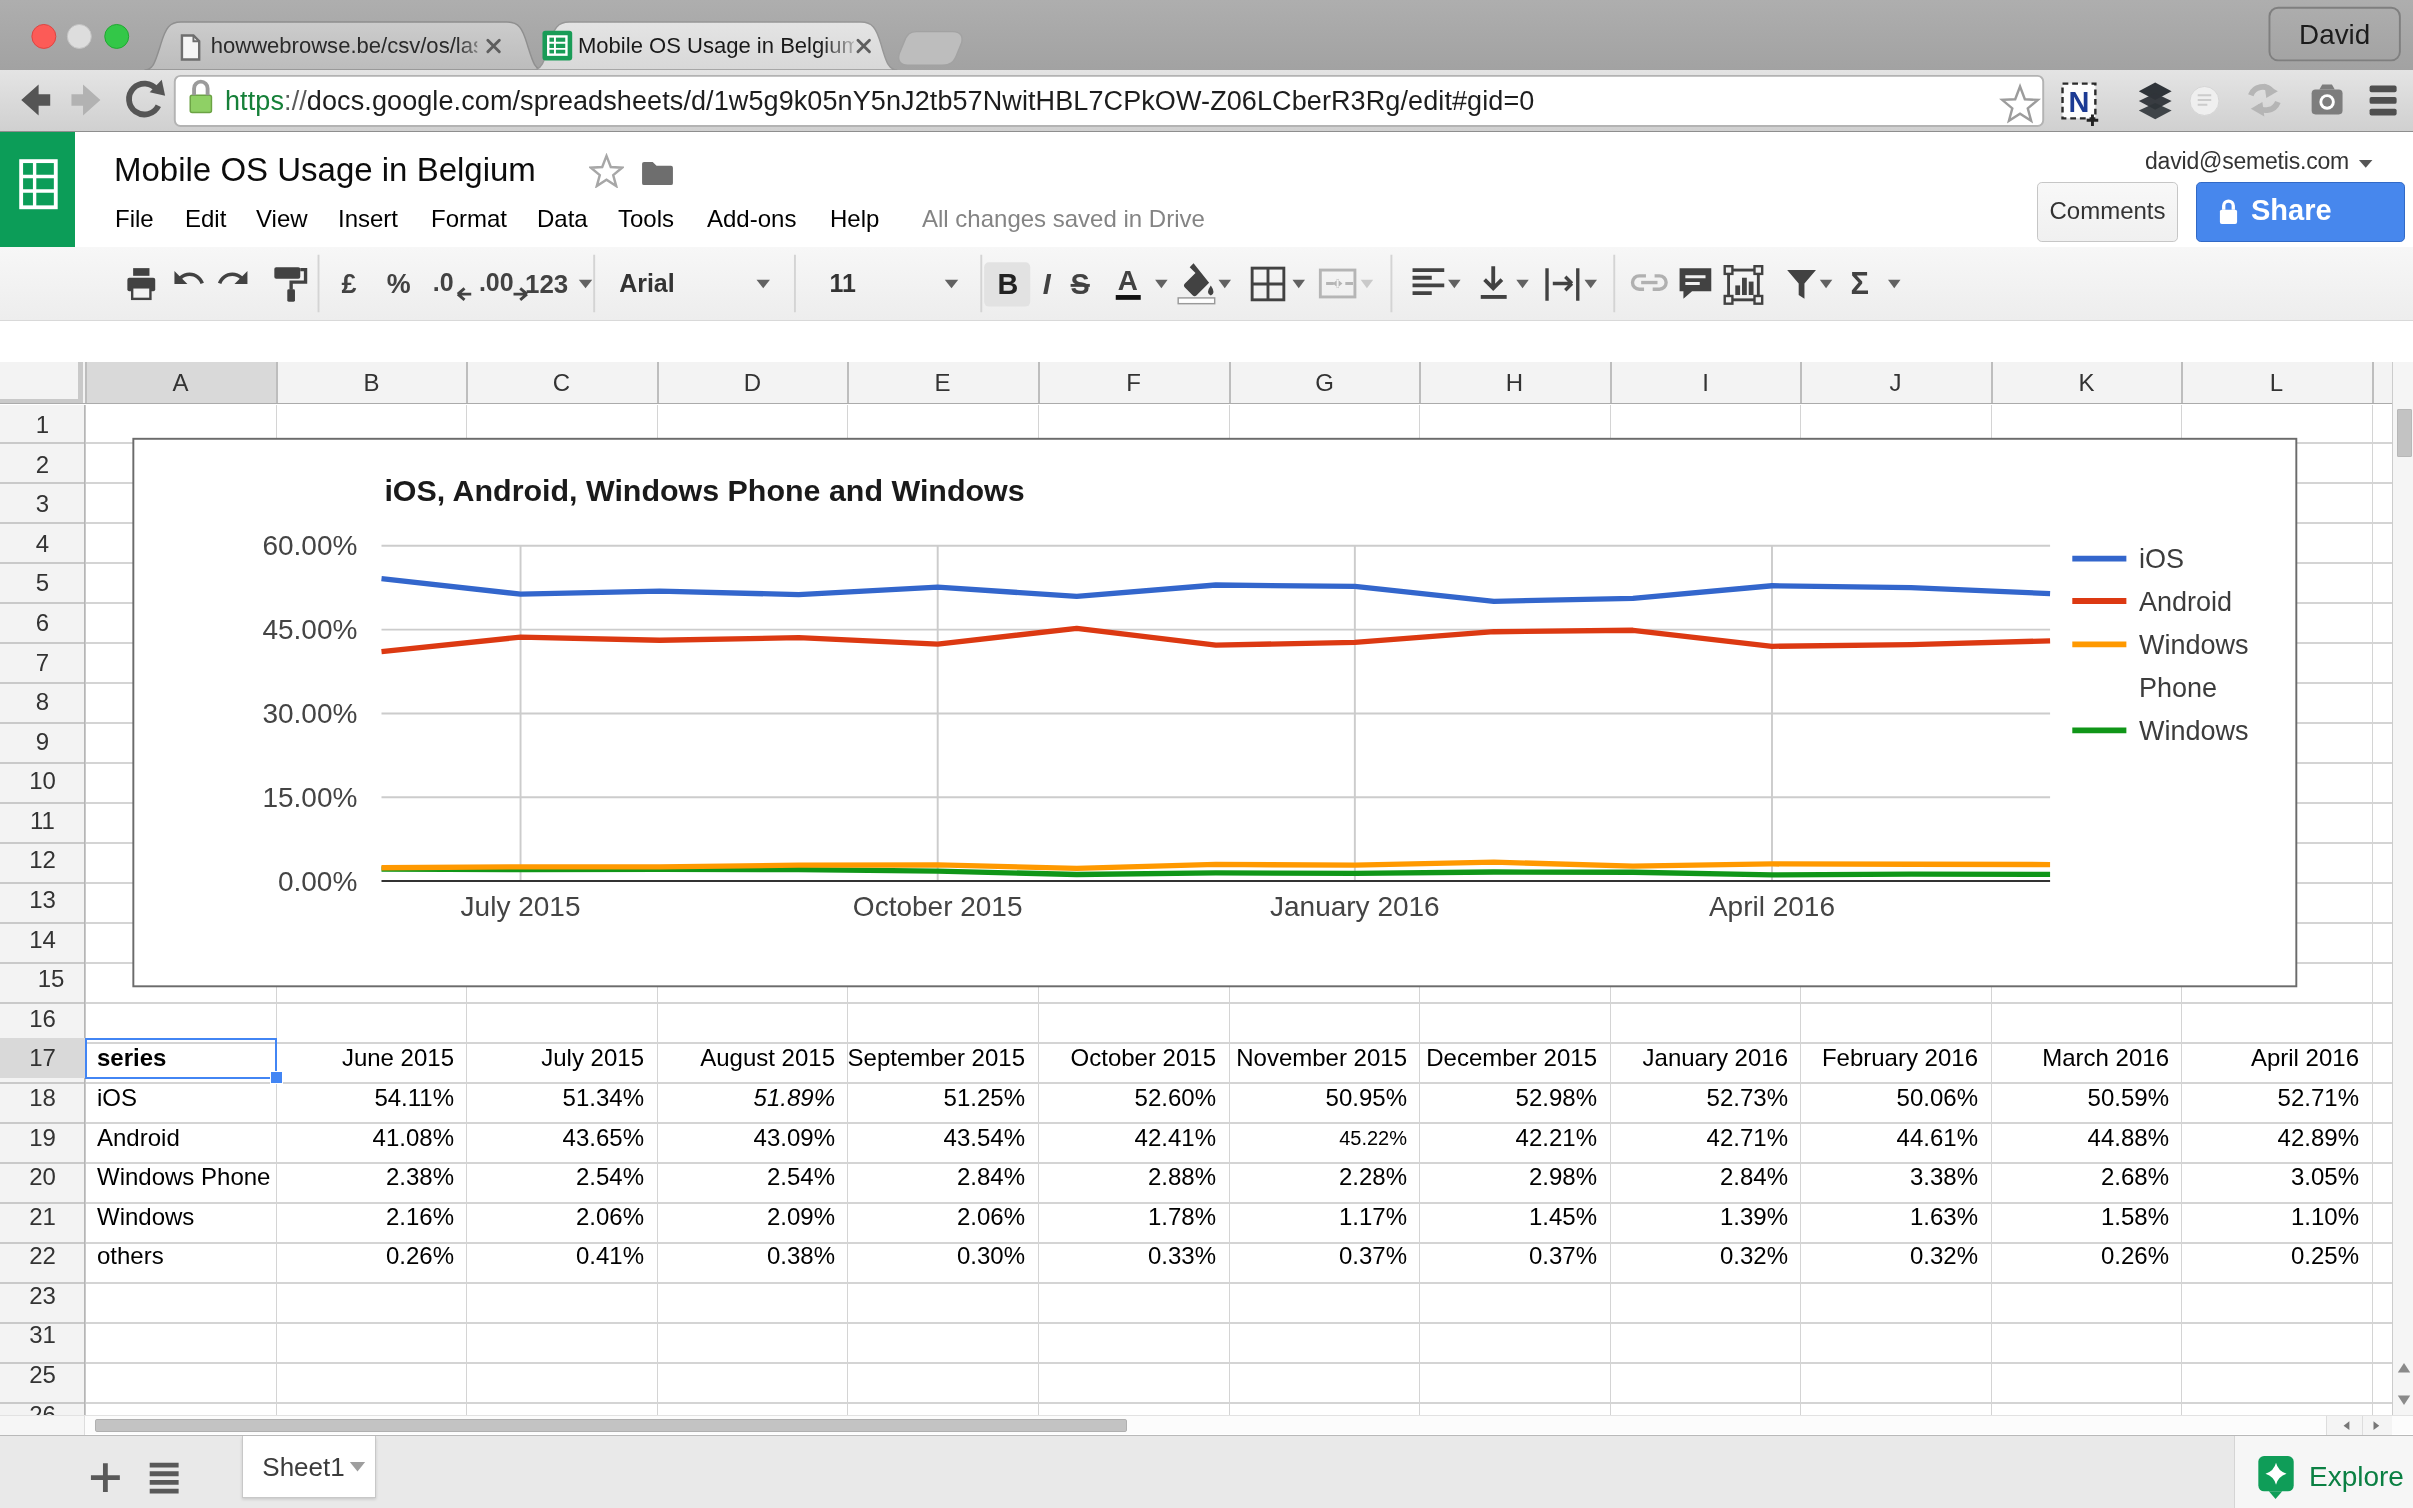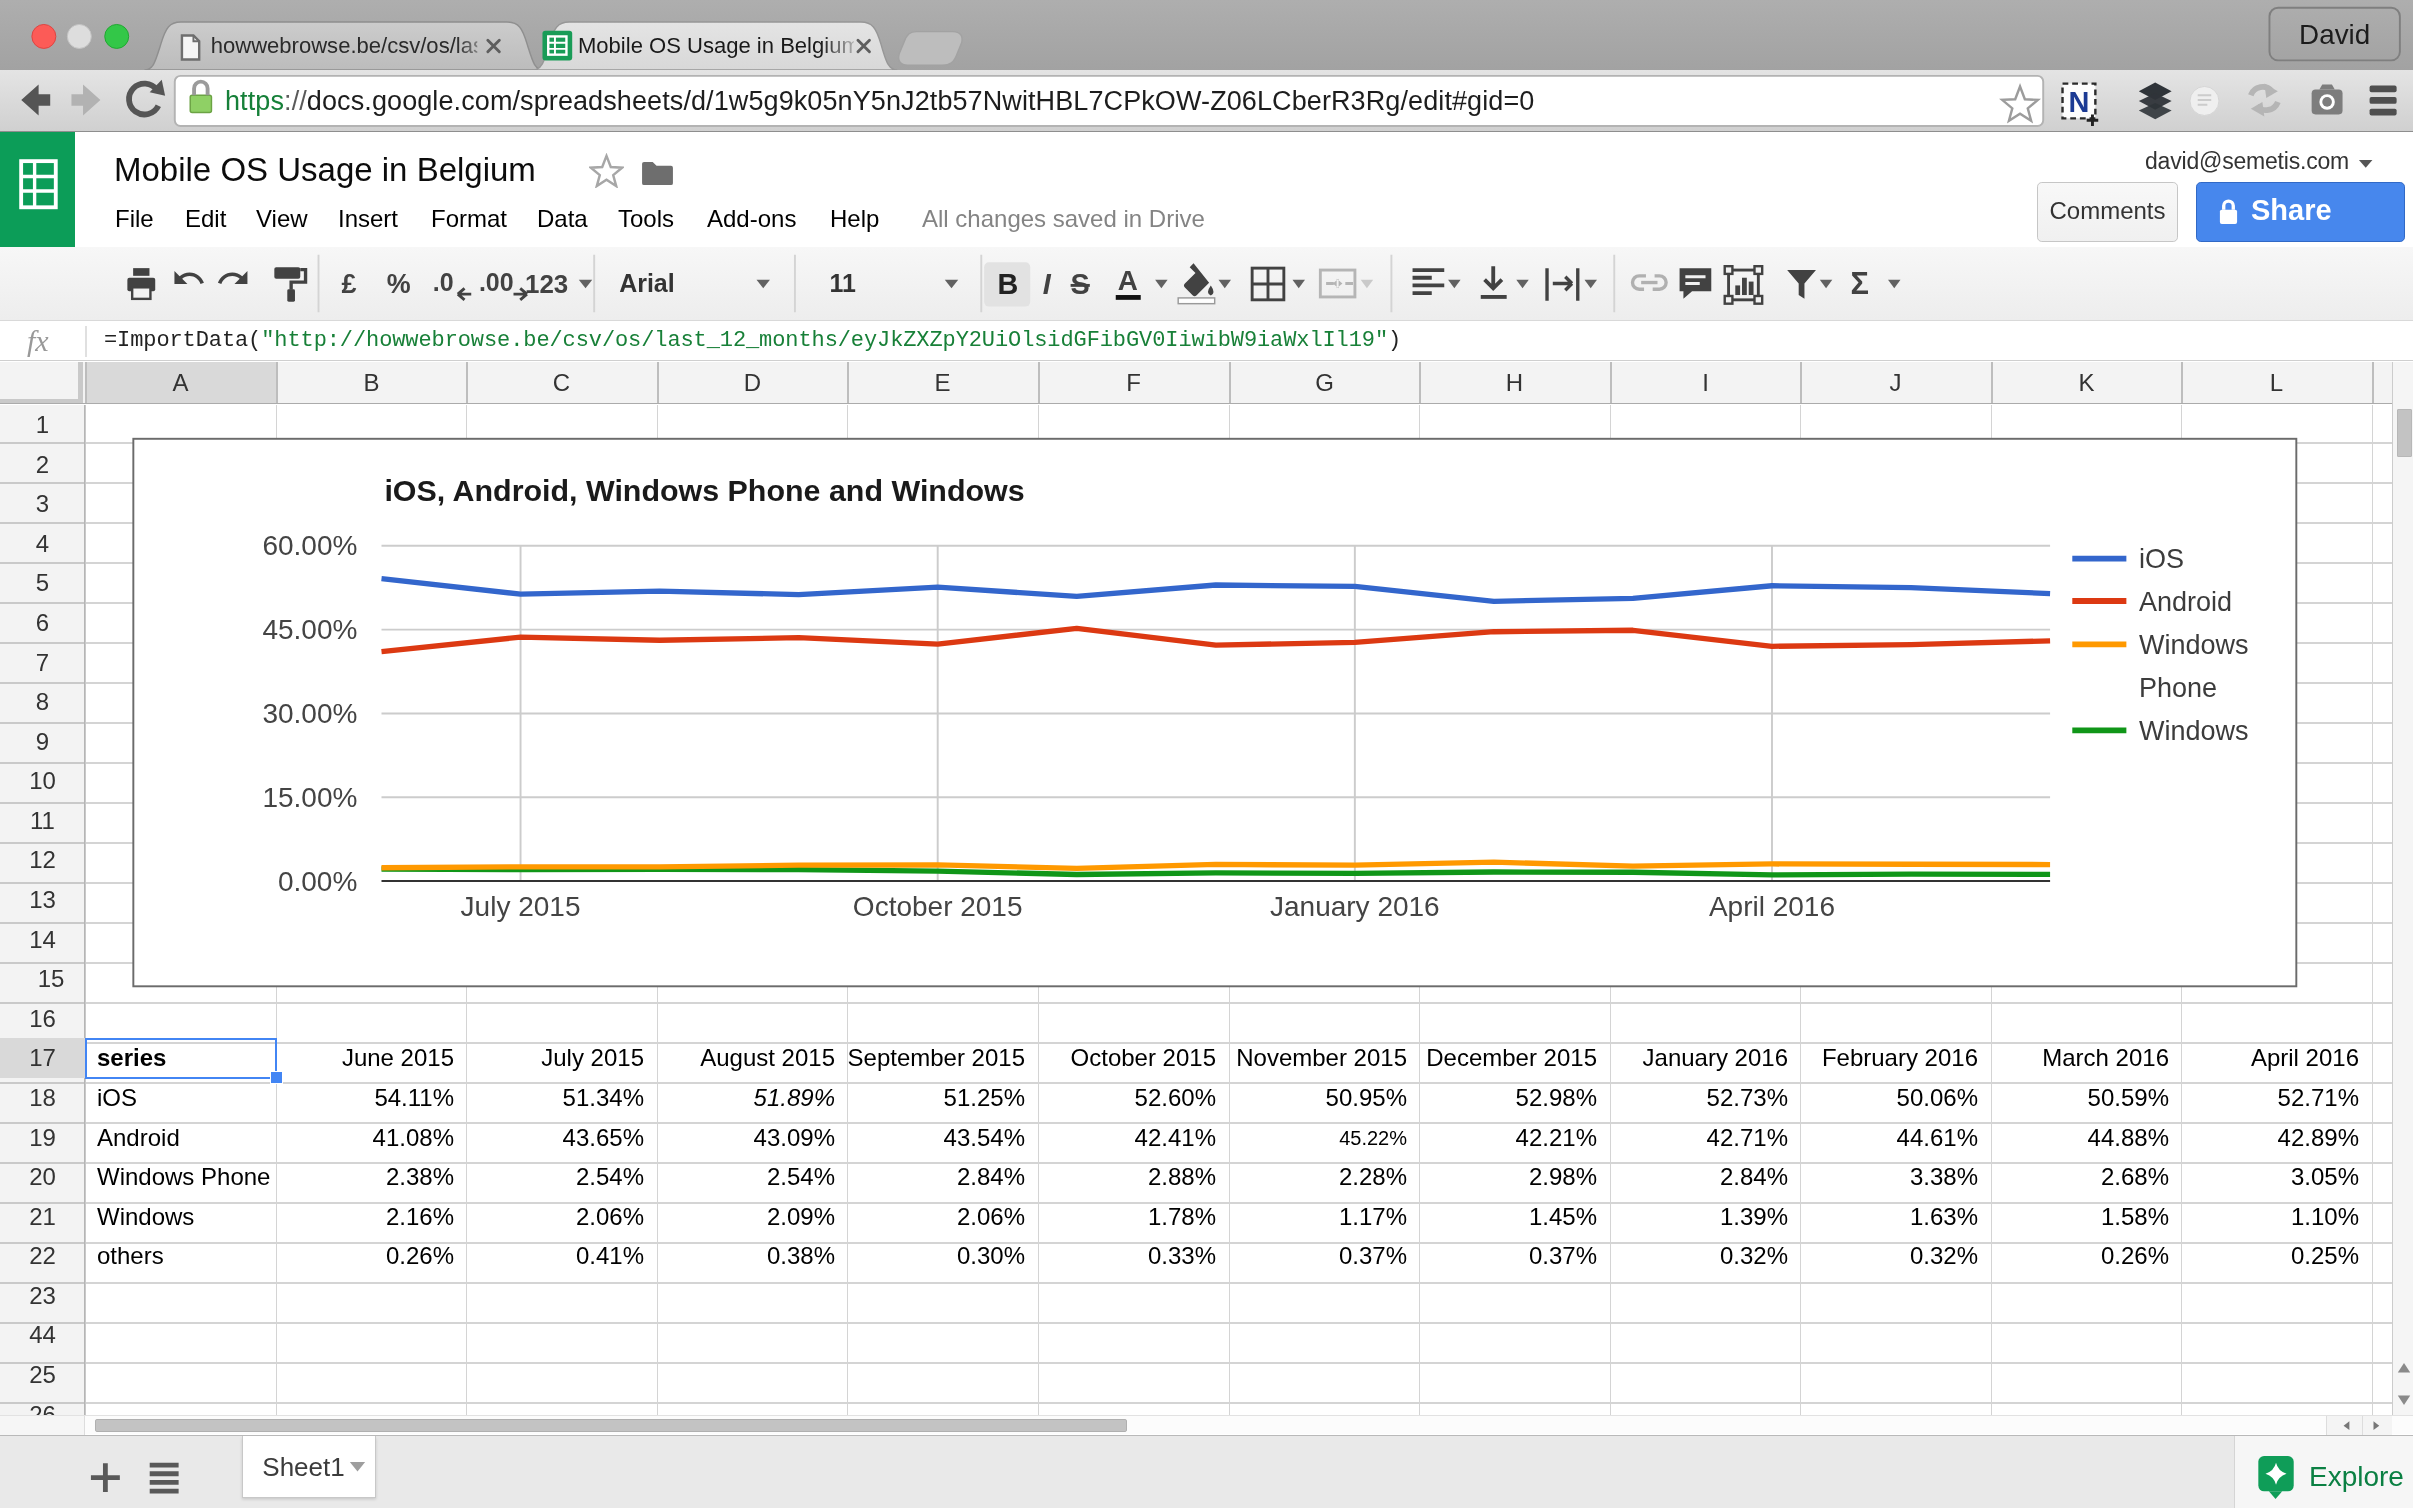--- a/index.html
+++ b/index.html
@@ -247,25 +247,20 @@
       <text x="1920" y="49" font-size="32" font-weight="bold" fill="#424242" font-family="Liberation Sans">Σ</text>
       <path d="M1959,34 l13,0 -6.5,9 Z" fill="#616161"></path>
     </g>
 
     <g stroke="#d4d4d4" stroke-width="2">
       <path d="M325,8 v60 M612,8 v60 M821,8 v60 M1015,8 v60 M1442,8 v60 M1674,8 v60"></path>
     </g>
   </svg>
 </div>
 
-<div class="abs" id="fbar" style="left:0;top:322px;width:2414px;height:39px;background:#fff;border-bottom:1.9px solid #cfcfcf;">
-  <div class="abs" style="left:27px;top:1.9px;font-family:'Liberation Serif',serif;font-style:italic;font-size:30px;color:#999;">fx</div>
-  <div class="abs" style="left:85px;top:3.9px;width:1.9px;height:31px;background:#e0e0e0;"></div>
-  <div class="abs" style="left:104px;top:5.8px;font-family:'Liberation Mono',monospace;font-size:22px;letter-spacing:-0.1px;color:#222;white-space:nowrap;">=ImportData(<span style="color:#188038;">"http://howwebrowse.be/csv/os/last_12_months/eyJkZXZpY2UiOlsidGFibGV0IiwibW9iaWxlIl19"</span>)</div>
-</div>
 
 <div class="abs" id="colheads" style="left:0;top:362px;width:2392px;height:42px;background:#f3f3f3;border-bottom:1.9px solid #ababab;">
   <div class="abs" style="left:85px;top:0;width:191px;height:41px;background:#d9d9d9;"></div>
   <div class="abs" style="left:0;top:0;width:83px;height:41px;background:#f3f3f3;border-right:5.8px solid #c9c9c9;border-bottom:4.8px solid #c9c9c9;"></div>
   <div class="abs" style="left:85px;top:0;width:1.9px;height:41px;background:#bdbdbd;"></div>
   <div class="abs" style="left:276px;top:0;width:1.9px;height:41px;background:#bdbdbd;"></div>
   <div class="abs" style="left:466px;top:0;width:1.9px;height:41px;background:#bdbdbd;"></div>
   <div class="abs" style="left:657px;top:0;width:1.9px;height:41px;background:#bdbdbd;"></div>
   <div class="abs" style="left:847px;top:0;width:1.9px;height:41px;background:#bdbdbd;"></div>
   <div class="abs" style="left:1038px;top:0;width:1.9px;height:41px;background:#bdbdbd;"></div>
@@ -324,21 +319,21 @@
   <div class="abs" style="left:0;top:515px;width:85px;height:40px;background:transparent;text-align:center;line-height:40px;font-size:24px;color:#333;">14</div>
   <div class="abs" style="left:0;top:554px;width:102px;height:40px;background:transparent;text-align:center;line-height:40px;font-size:24px;color:#333;">15</div>
   <div class="abs" style="left:0;top:594px;width:85px;height:40px;background:transparent;text-align:center;line-height:40px;font-size:24px;color:#333;">16</div>
   <div class="abs" style="left:0;top:633px;width:85px;height:40px;background:#d9d9d9;text-align:center;line-height:40px;font-size:24px;color:#333;">17</div>
   <div class="abs" style="left:0;top:673px;width:85px;height:40px;background:transparent;text-align:center;line-height:40px;font-size:24px;color:#333;">18</div>
   <div class="abs" style="left:0;top:713px;width:85px;height:40px;background:transparent;text-align:center;line-height:40px;font-size:24px;color:#333;">19</div>
   <div class="abs" style="left:0;top:752px;width:85px;height:40px;background:transparent;text-align:center;line-height:40px;font-size:24px;color:#333;">20</div>
   <div class="abs" style="left:0;top:792px;width:85px;height:40px;background:transparent;text-align:center;line-height:40px;font-size:24px;color:#333;">21</div>
   <div class="abs" style="left:0;top:831px;width:85px;height:40px;background:transparent;text-align:center;line-height:40px;font-size:24px;color:#333;">22</div>
   <div class="abs" style="left:0;top:871px;width:85px;height:40px;background:transparent;text-align:center;line-height:40px;font-size:24px;color:#333;">23</div>
-  <div class="abs" style="left:0;top:910px;width:85px;height:40px;background:transparent;text-align:center;line-height:40px;font-size:24px;color:#333;">44</div>
+  <div class="abs" style="left:0;top:910px;width:85px;height:40px;background:transparent;text-align:center;line-height:40px;font-size:24px;color:#333;">31</div>
   <div class="abs" style="left:0;top:950px;width:85px;height:40px;background:transparent;text-align:center;line-height:40px;font-size:24px;color:#333;">25</div>
   <div class="abs" style="left:0;top:990px;width:85px;height:40px;background:transparent;text-align:center;line-height:40px;font-size:24px;color:#333;">26</div>
   <div class="abs" style="left:97px;top:633px;width:180px;height:40px;line-height:40px;font-size:24px;white-space:nowrap;font-weight:bold;color:#000;">series</div>
   <div class="abs" style="left:276px;top:633px;width:178px;height:40px;line-height:40px;font-size:24px;white-space:nowrap;overflow:hidden;color:#000;text-align:right;">June 2015</div>
   <div class="abs" style="left:466px;top:633px;width:178px;height:40px;line-height:40px;font-size:24px;white-space:nowrap;overflow:hidden;color:#000;text-align:right;">July 2015</div>
   <div class="abs" style="left:657px;top:633px;width:178px;height:40px;line-height:40px;font-size:24px;white-space:nowrap;overflow:hidden;color:#000;text-align:right;">August 2015</div>
   <div class="abs" style="left:847px;top:633px;width:178px;height:40px;line-height:40px;font-size:24px;white-space:nowrap;overflow:hidden;color:#000;text-align:right;">September 2015</div>
   <div class="abs" style="left:1038px;top:633px;width:178px;height:40px;line-height:40px;font-size:24px;white-space:nowrap;overflow:hidden;color:#000;text-align:right;">October 2015</div>
   <div class="abs" style="left:1229px;top:633px;width:178px;height:40px;line-height:40px;font-size:24px;white-space:nowrap;overflow:hidden;color:#000;text-align:right;">November 2015</div>
   <div class="abs" style="left:1419px;top:633px;width:178px;height:40px;line-height:40px;font-size:24px;white-space:nowrap;overflow:hidden;color:#000;text-align:right;">December 2015</div>

